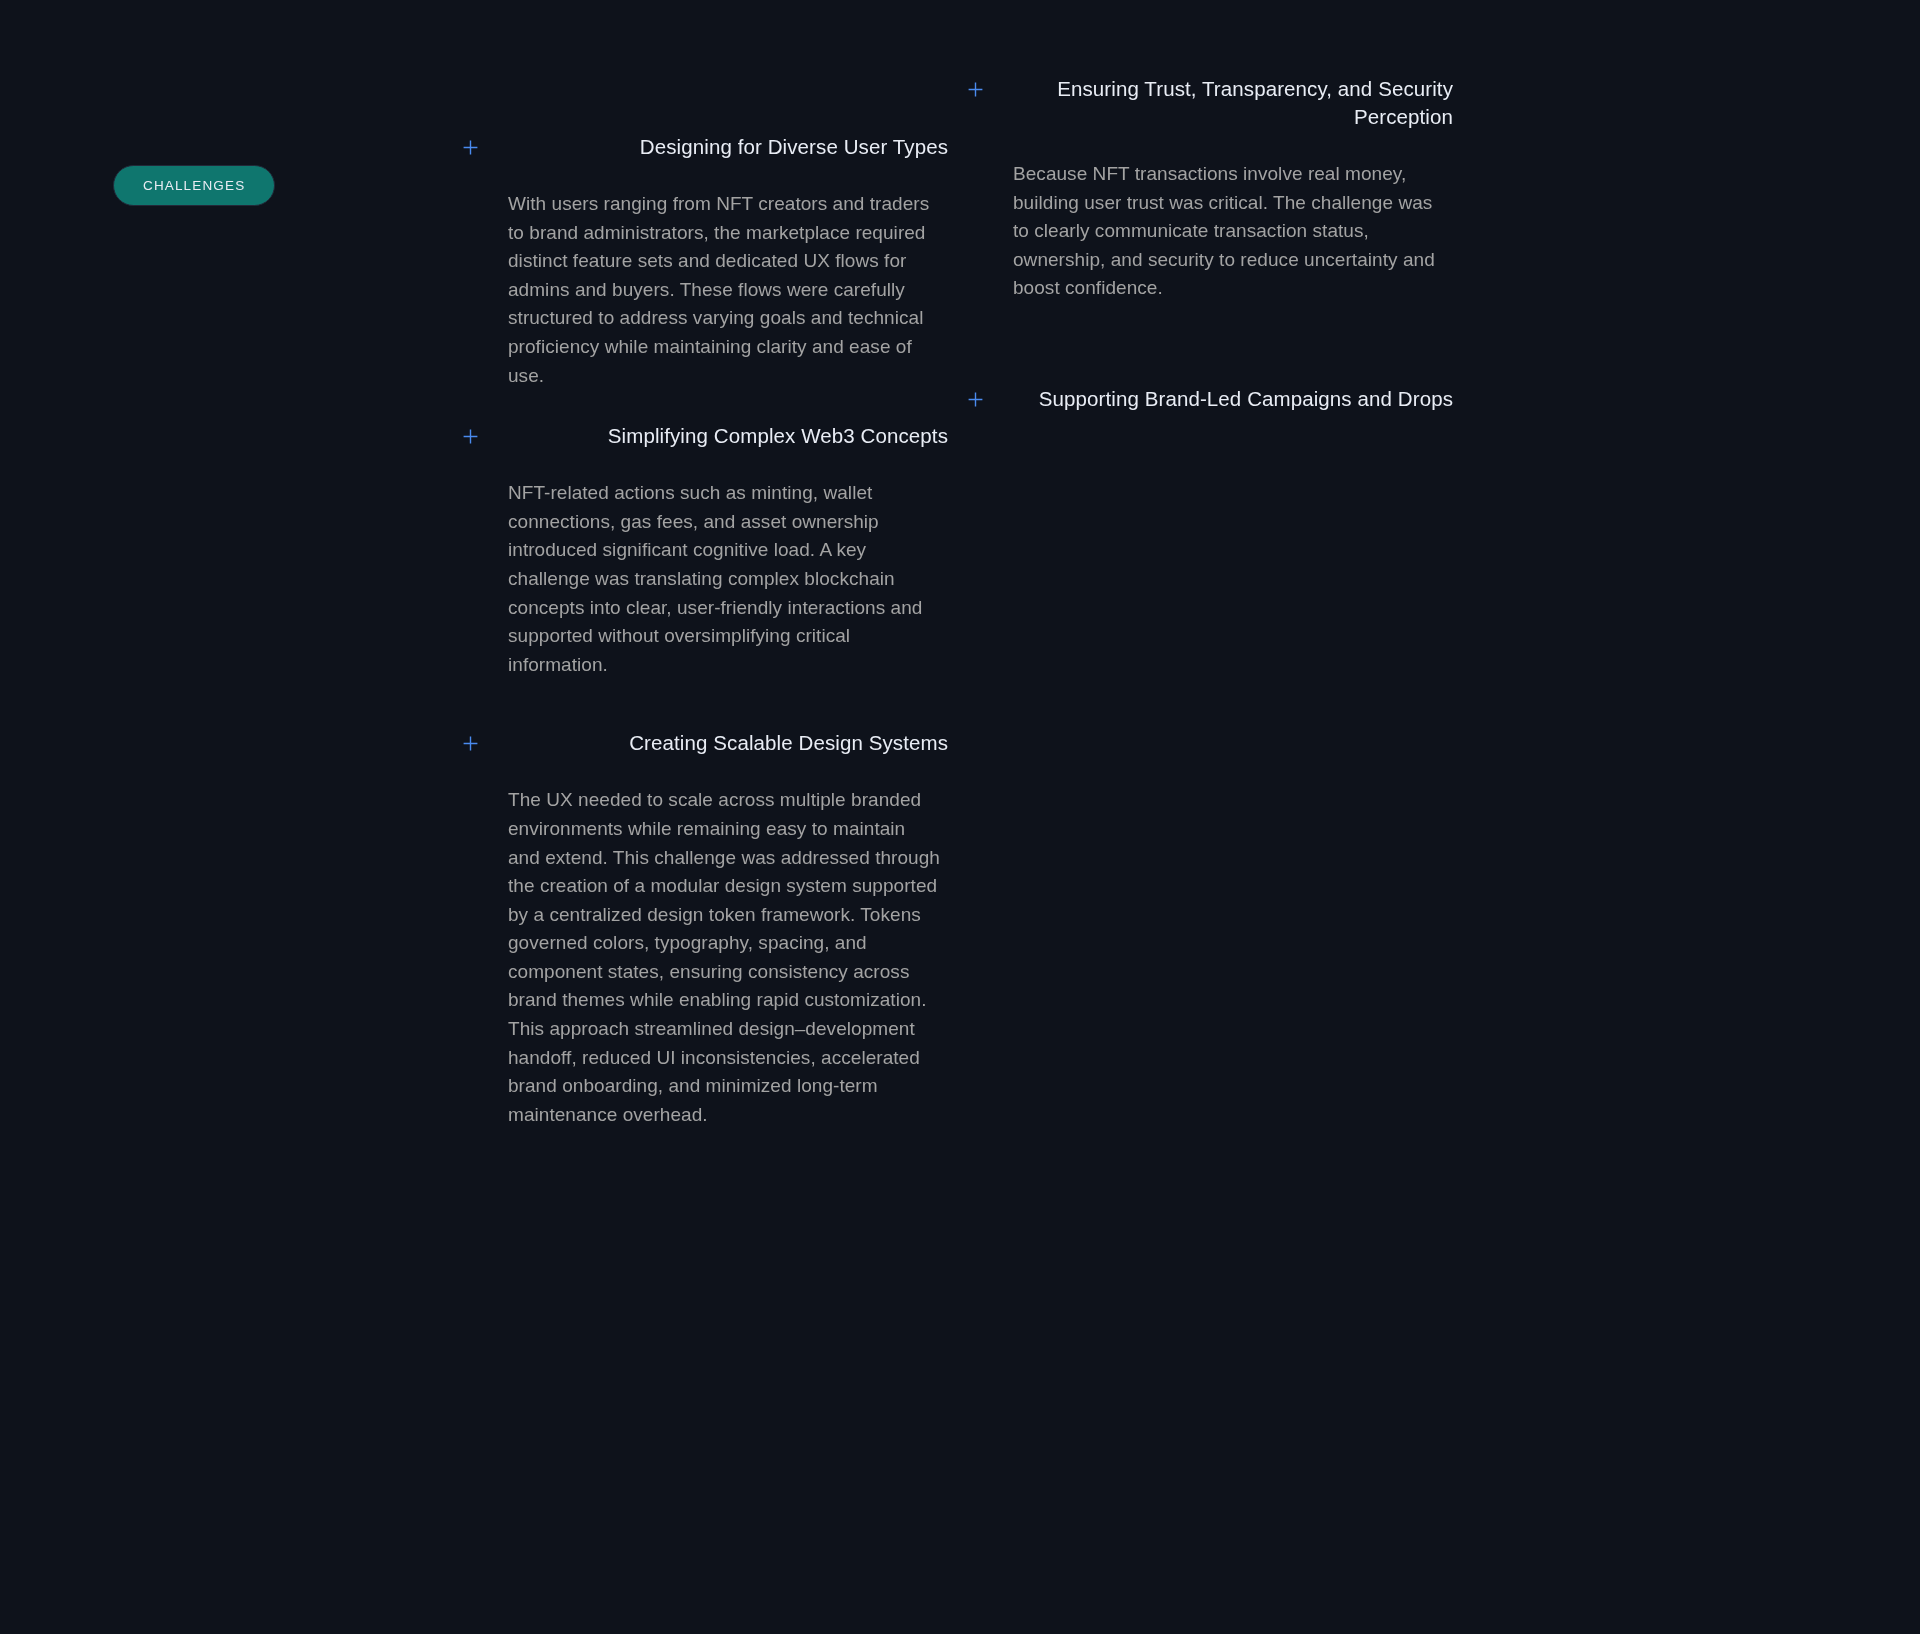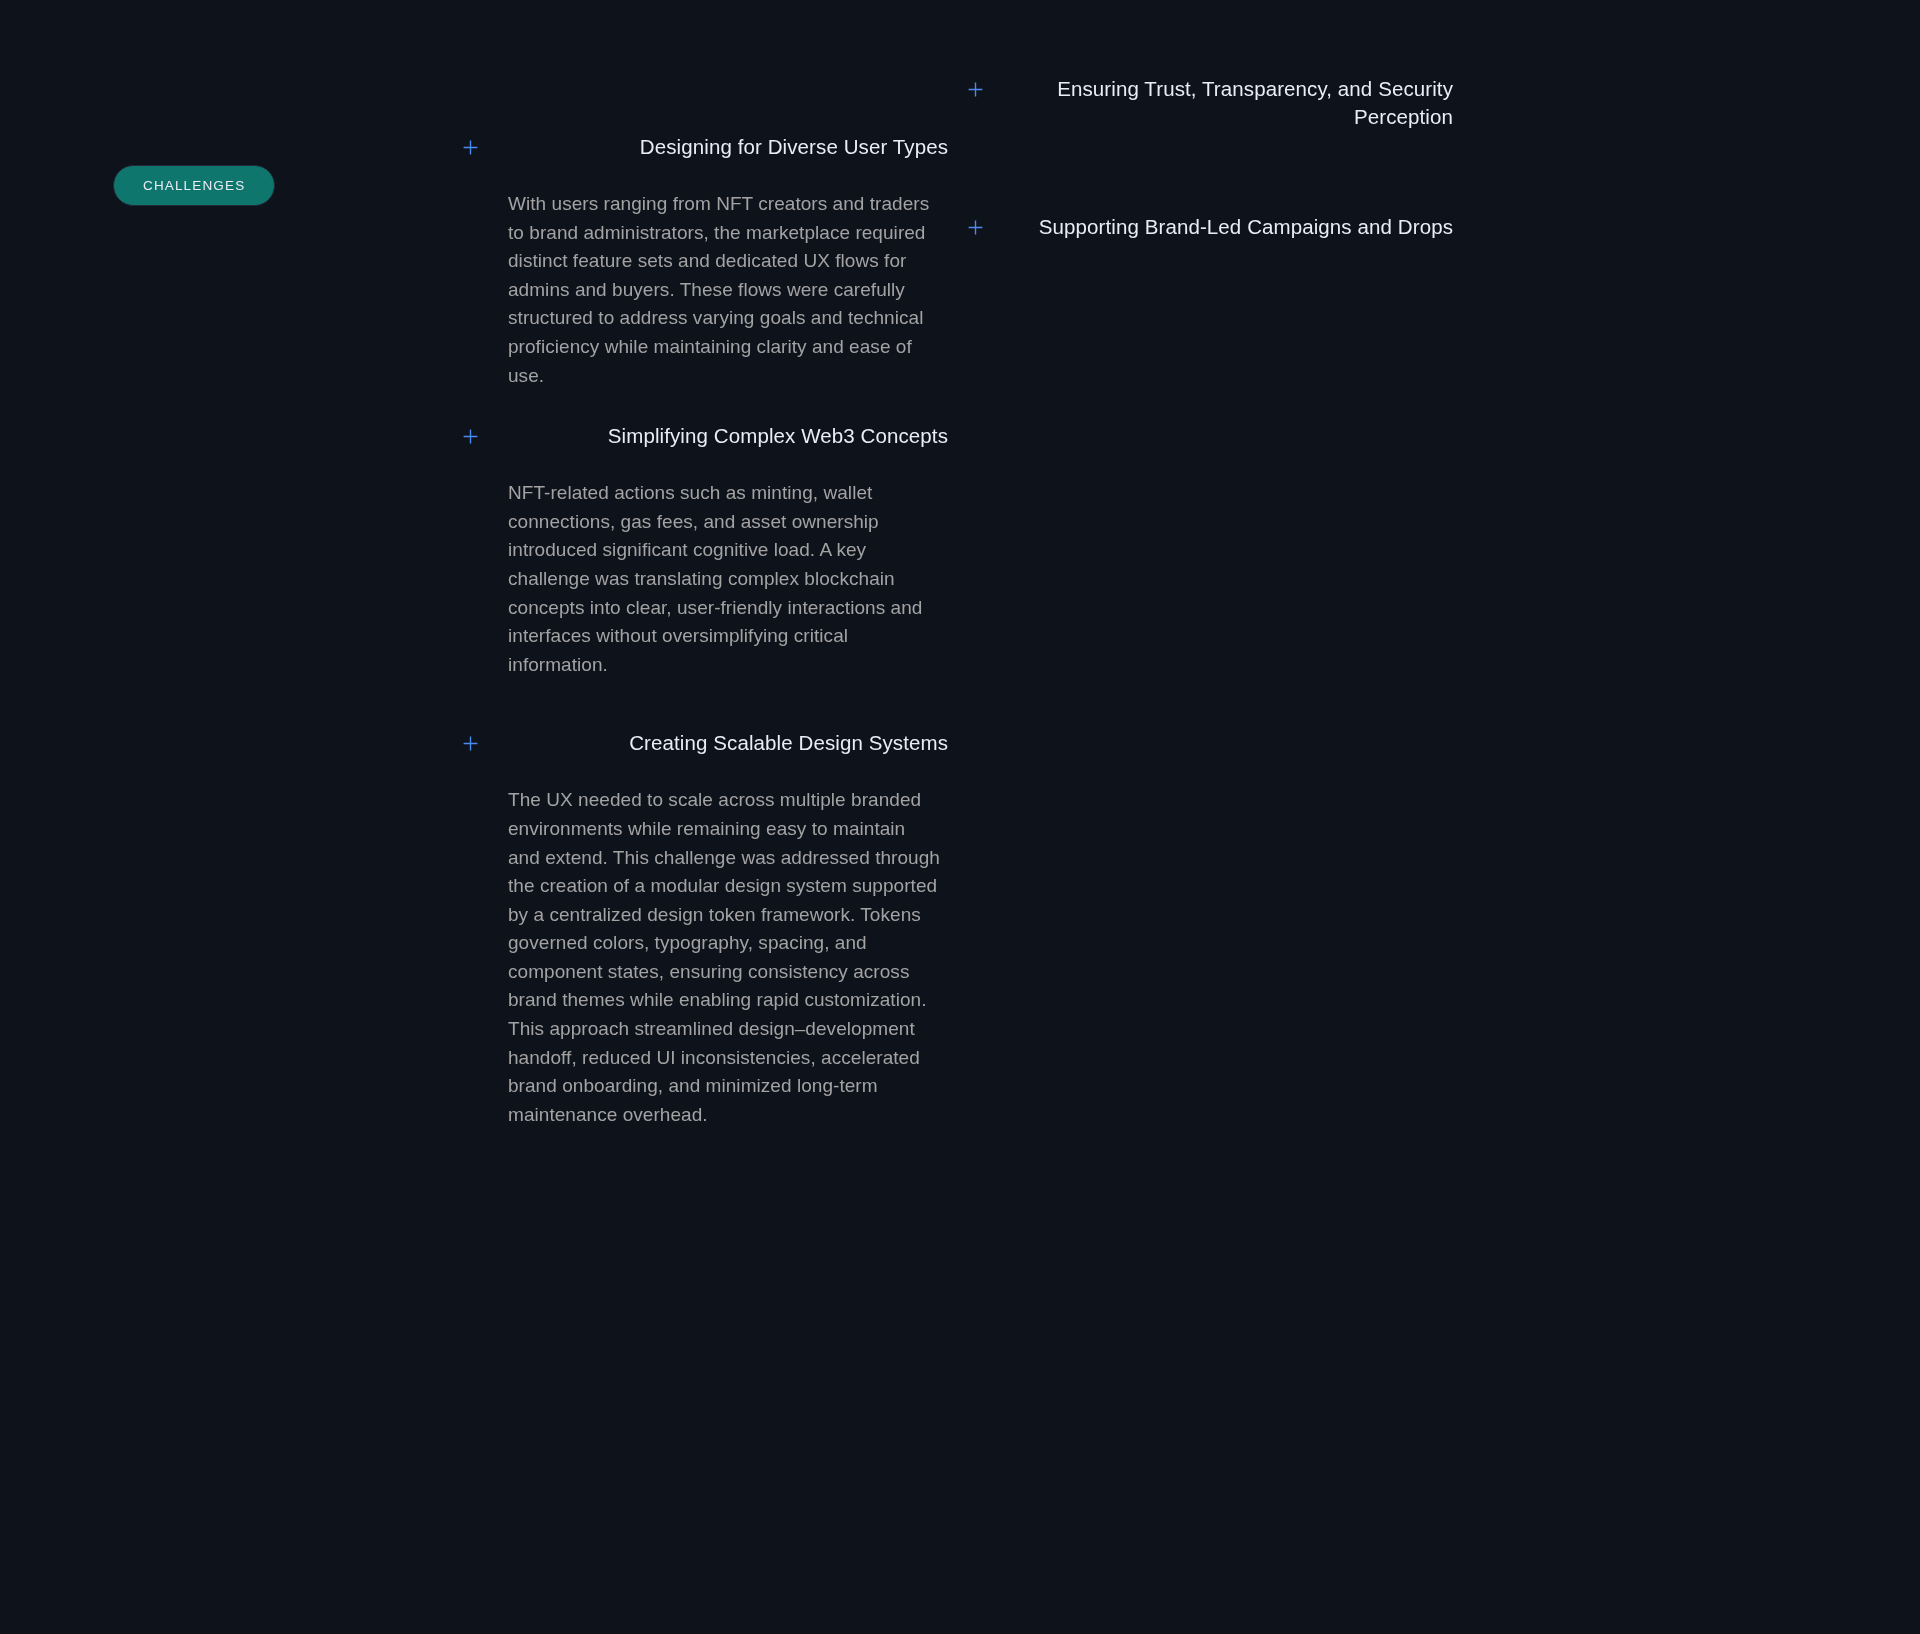--- a/index.html
+++ b/index.html
@@ -129,21 +129,21 @@
         <p class="item-body">With users ranging from NFT creators and traders to brand administrators, the marketplace required distinct feature sets and dedicated UX flows for admins and buyers. These flows were carefully structured to address varying goals and technical proficiency while maintaining clarity and ease of use.</p>
       </div>
 
       <div class="item" style="margin-top:32px;">
         <span class="plus-icon">
           <svg width="17" height="17" viewBox="0 0 17 17" fill="none" aria-hidden="true">
             <path d="M8.5 1.6 V15.4 M1.6 8.5 H15.4" stroke="#4a8bf0" stroke-width="1.4" stroke-linecap="butt"></path>
           </svg>
         </span>
         <h3 class="item-title">Simplifying Complex Web3 Concepts</h3>
-        <p class="item-body">NFT-related actions such as minting, wallet connections, gas fees, and asset ownership introduced significant cognitive load. A key challenge was translating complex blockchain concepts into clear, user-friendly interactions and interfaces without oversimplifying critical information.</p>
+        <p class="item-body">NFT-related actions such as minting, wallet connections, gas fees, and asset ownership introduced significant cognitive load. A key challenge was translating complex blockchain concepts into clear, user-friendly interactions and supported without oversimplifying critical information.</p>
       </div>
 
       <div class="item" style="margin-top:50px;">
         <span class="plus-icon">
           <svg width="17" height="17" viewBox="0 0 17 17" fill="none" aria-hidden="true">
             <path d="M8.5 1.6 V15.4 M1.6 8.5 H15.4" stroke="#4a8bf0" stroke-width="1.4" stroke-linecap="butt"></path>
           </svg>
         </span>
         <h3 class="item-title">Creating Scalable Design Systems</h3>
         <p class="item-body">The UX needed to scale across multiple branded environments while remaining easy to maintain and extend. This challenge was addressed through the creation of a modular design system supported by a centralized design token framework. Tokens governed colors, typography, spacing, and component states, ensuring consistency across brand themes while enabling rapid customization. This approach streamlined design–development handoff, reduced UI inconsistencies, accelerated brand onboarding, and minimized long-term maintenance overhead.</p>
@@ -153,20 +153,21 @@
 
     <div class="col col-right">
 
       <div class="item" style="margin-top:75px;">
         <span class="plus-icon">
           <svg width="17" height="17" viewBox="0 0 17 17" fill="none" aria-hidden="true">
             <path d="M8.5 1.6 V15.4 M1.6 8.5 H15.4" stroke="#4a8bf0" stroke-width="1.4" stroke-linecap="butt"></path>
           </svg>
         </span>
         <h3 class="item-title">Ensuring Trust, Transparency, and Security Perception</h3>
+        <p class="item-body">Because NFT transactions involve real money, building user trust was critical. The challenge was to clearly communicate transaction status, ownership, and security to reduce uncertainty and boost confidence.</p>
       </div>
 
       <div class="item" style="margin-top:82px;">
         <span class="plus-icon">
           <svg width="17" height="17" viewBox="0 0 17 17" fill="none" aria-hidden="true">
             <path d="M8.5 1.6 V15.4 M1.6 8.5 H15.4" stroke="#4a8bf0" stroke-width="1.4" stroke-linecap="butt"></path>
           </svg>
         </span>
         <h3 class="item-title">Supporting Brand-Led Campaigns and Drops</h3>
       </div>

